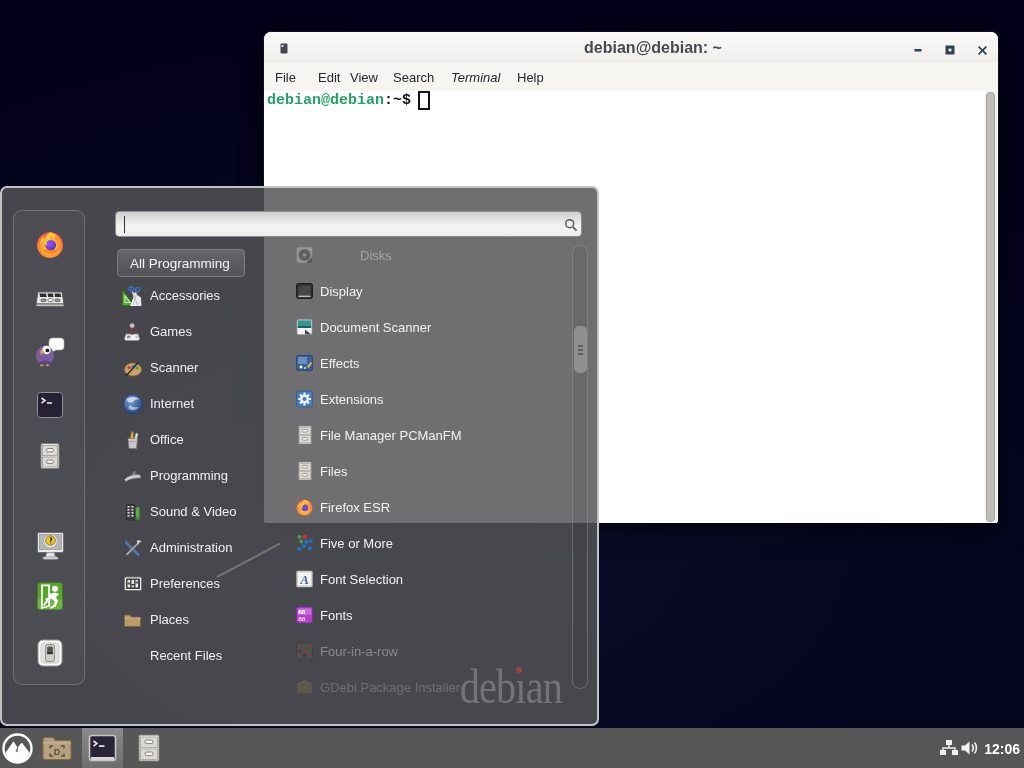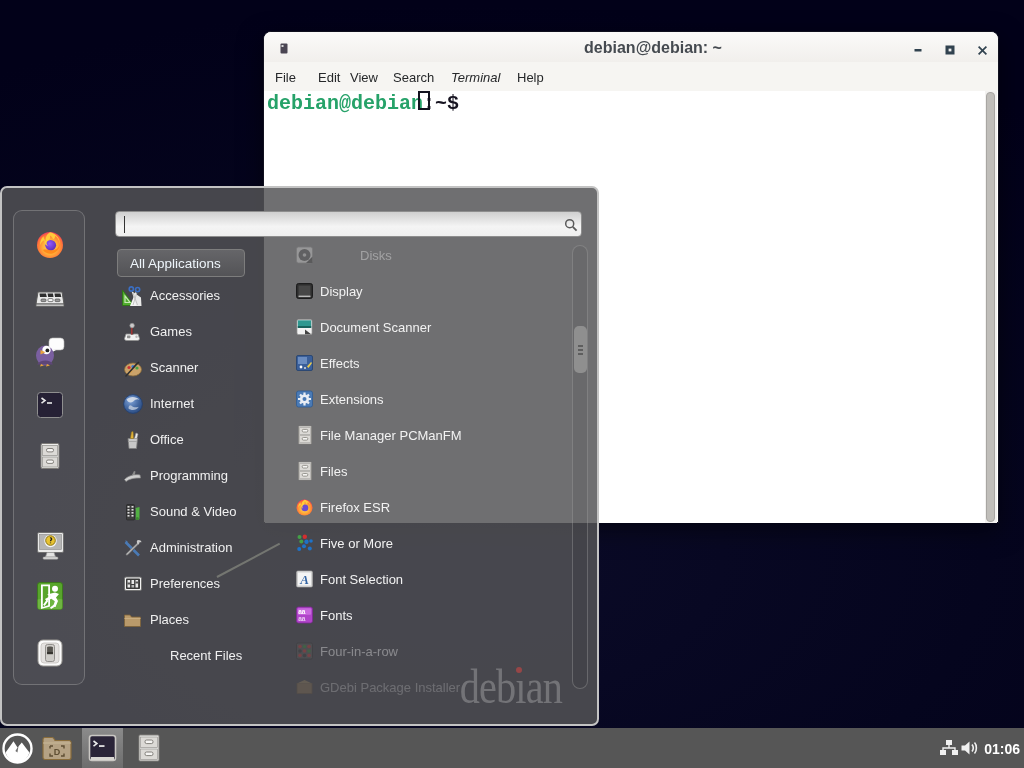--- a/index.html
+++ b/index.html
@@ -14,21 +14,21 @@
           box-shadow:0 8px 24px rgba(0,0,0,0.5); }
   #titlebar { position:absolute; left:0; top:0; width:100%; height:30px;
           background:linear-gradient(#fbfaf9, #f1efec); border-radius:7px 7px 0 0; }
   #title { position:absolute; left:0; right:0; top:7px; text-align:center;
           font-size:16px; font-weight:bold; color:#454a50;padding-left:44px; }
   #menubar { position:absolute; left:0; top:30px; width:100%; height:29px;
           background:#f6f5f2; font-size:13px; color:#26282a; }
   #menubar span { position:absolute; top:8px; }
   #tcontent { position:absolute; left:1px; top:59px; width:722px; height:432px;
           background:#fff; font-family:"Liberation Mono", monospace;
-          font-size:20px; font-weight:bold; }
+          font-size:15px; font-weight:bold; }
   #prompt { position:absolute; left:2px; top:1px; }
   #prompt .g { color:#26a269; } #prompt .d { color:#171421; }
   #cursor { position:absolute; left:153px; top:0px; width:12px; height:19px;
           border:2px solid #12121e; }
   #tscroll { position:absolute; right:1px; top:59px; width:12px; height:432px; background:#f3f2f0; }
   #tthumb { position:absolute; right:2px; top:1px; width:9px; height:430px;
           background:#c0beba; border:1px solid #a8a6a3; border-radius:4px; }
 
   
   #menu { left:0px; top:186px; width:599px; height:540px;
@@ -116,21 +116,21 @@
   <div id="streak"></div>
   <div id="favbox"></div>
   <div id="search">
     <div class="caret"></div>
     <svg style="position:absolute; right:3px; top:6px;" width="14" height="14" viewBox="0 0 14 14">
       <circle cx="5.7" cy="5.7" r="4" fill="none" stroke="#5a5a5a" stroke-width="1.5"></circle>
       <line x1="8.8" y1="8.8" x2="12.6" y2="12.6" stroke="#5a5a5a" stroke-width="1.8"></line>
     </svg>
   </div>
   <div id="allapps">
-        <span>All Applications</span>
+        <span>All Programming</span>
       </div>
 
   <svg class="fav" style="top:58px;" width="30" height="30" viewBox="0 0 30 30">
     <defs>
       <radialGradient id="ff1" cx="50%" cy="58%" r="62%">
         <stop offset="0%" stop-color="#ffd567"></stop>
             <stop offset="45%" stop-color="#ffb037"></stop>
         <stop offset="78%" stop-color="#ff7139"></stop>
             <stop offset="100%" stop-color="#e3226d"></stop>
       </radialGradient>
@@ -205,21 +205,21 @@
   <div class="cat" style="top:109.5px;">Accessories</div>
   <div class="cat" style="top:145.5px;">Games</div>
   <div class="cat" style="top:181.5px;">Scanner</div>
   <div class="cat" style="top:217.5px;">Internet</div>
   <div class="cat" style="top:253.5px;">Office</div>
   <div class="cat" style="top:289.5px;">Programming</div>
   <div class="cat" style="top:325.5px;">Sound &amp; Video</div>
   <div class="cat" style="top:361.5px;">Administration</div>
   <div class="cat" style="top:397.5px;">Preferences</div>
   <div class="cat" style="top:433.5px;">Places</div>
-  <div class="cat" style="top:469.5px;margin-left:20px;">Recent Files</div>
+  <div class="cat" style="top:469.5px;">Recent Files</div>
 
   <svg class="catic" style="top:109.5px;" width="23" height="22" viewBox="0 0 23 22">
     <path d="M0.5 20.5 L0.5 5 L12 20.5 Z" fill="#52ad2f" stroke="#2e7514" stroke-width="0.9"></path>
     <path d="M3 17.5 L3 11 L8 17.5 Z" fill="none" stroke="#c9e8b8" stroke-width="1.2"></path>
     <path d="M8 21 L14 6 L16.5 21 Z" fill="#f4f4f4"></path>
     <path d="M14.5 21 L9.5 6 L19 12.5 L19.5 21 Z" fill="#e9e9e9"></path>
     <path d="M11 20 L14.8 8 M15.5 20 L11 8" stroke="#b9b9b9" stroke-width="0.8"></path>
     <circle cx="9.3" cy="4" r="2.1" fill="none" stroke="#3b6fc4" stroke-width="1.6"></circle>
     <circle cx="15.6" cy="4.6" r="2.1" fill="none" stroke="#3b6fc4" stroke-width="1.6"></circle>
   </svg>
@@ -460,14 +460,14 @@
     <rect x="7" y="1" width="6" height="5" fill="#f0f0f0"></rect>
     <rect x="1" y="11" width="6" height="5" fill="#f0f0f0"></rect>
     <rect x="13" y="11" width="6" height="5" fill="#f0f0f0"></rect>
     <path d="M10 6 L10 9 M4 11 L4 9 L16 9 L16 11" stroke="#f0f0f0" stroke-width="1.4" fill="none"></path>
   </svg>
   <svg class="abs" style="left:960px; top:11px;" width="19" height="18" viewBox="0 0 19 18">
     <path d="M1.5 6.5 L5 6.5 L9.5 2.5 L9.5 15.5 L5 11.5 L1.5 11.5 Z" fill="#f0f0f0"></path>
     <path d="M12 5.5 C13.5 7.5 13.5 10.5 12 12.5" stroke="#f0f0f0" stroke-width="1.6" fill="none"></path>
     <path d="M14.5 3.5 C17 6 17 12 14.5 14.5" stroke="#f0f0f0" stroke-width="1.6" fill="none"></path>
   </svg>
-  <div id="clock">01:06</div>
+  <div id="clock">12:06</div>
 </div>
 
 </body></html>

